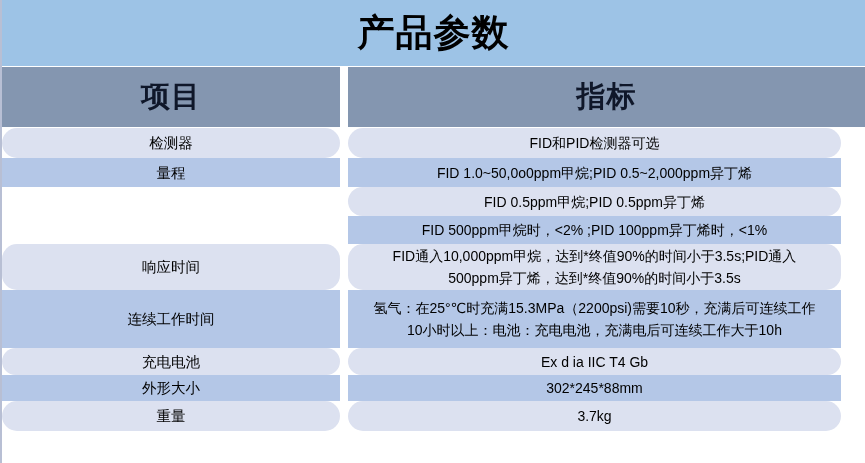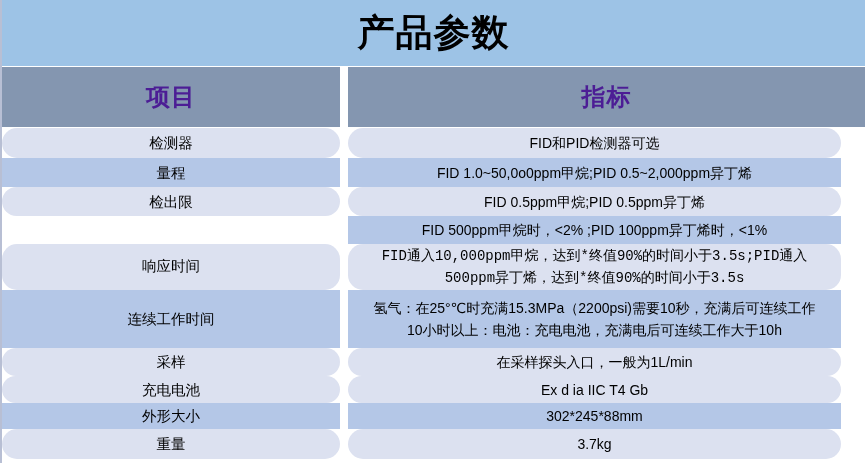--- a/index.html
+++ b/index.html
@@ -65,23 +65,23 @@
     top: 0;
     height: 60px;
     background: #8496b0;
     display: flex;
     align-items: center;
     justify-content: center;
   }
   .header-cell.col-item { left: 0; width: 338px; }
   .header-cell.col-spec { left: 346px; width: 517px; }
   .header-text {
-    font-size: 24px;
+    font-size: 29px;
     font-weight: bold;
-    color: #4c1d95;
+    color: #0f172a;
     letter-spacing: 1px;
   }
 
   .rows {
     position: absolute;
     left: 2px;
     top: 128px;
     width: 863px;
   }
   .row {
@@ -153,58 +153,47 @@
       </div>
       <div class="row shade-dark" style="height: 29px;">
         <div class="cell col-item">
           <span class="cell-text">量程</span>
         </div>
         <div class="cell col-spec">
           <span class="cell-text">FID 1.0~50,0o0ppm甲烷;PID 0.5~2,000ppm异丁烯</span>
         </div>
       </div>
       <div class="row shade-light" style="height: 29px;">
-        <div class="cell col-item">
-          <span class="cell-text">检出限</span>
-        </div>
         <div class="cell col-spec">
           <span class="cell-text">FID 0.5ppm甲烷;PID 0.5ppm异丁烯</span>
         </div>
       </div>
       <div class="row shade-dark" style="height: 28px;">
         <div class="cell col-spec">
           <span class="cell-text">FID 500ppm甲烷时，&lt;2% ;PID 100ppm异丁烯时，&lt;1%</span>
         </div>
       </div>
-      <div class="row shade-light" style="height: 46px; font-family: Liberation Mono, monospace;">
+      <div class="row shade-light" style="height: 46px;">
         <div class="cell col-item">
           <span class="cell-text">响应时间</span>
         </div>
         <div class="cell col-spec">
           <span class="cell-text">FID通入10,000ppm甲烷，达到*终值90%的时间小于3.5s;PID通入
 500ppm异丁烯，达到*终值90%的时间小于3.5s</span>
         </div>
       </div>
       <div class="row shade-dark" style="height: 58px;">
         <div class="cell col-item">
           <span class="cell-text">连续工作时间</span>
         </div>
         <div class="cell col-spec">
           <span class="cell-text">氢气：在25°℃时充满15.3MPa（2200psi)需要10秒，充满后可连续工作
 10小时以上：电池：充电电池，充满电后可连续工作大于10h</span>
         </div>
       </div>
-      <div class="row shade-light" style="height: 28px;">
-        <div class="cell col-item">
-          <span class="cell-text">采样</span>
-        </div>
-        <div class="cell col-spec">
-          <span class="cell-text">在采样探头入口，一般为1L/min</span>
-        </div>
-      </div>
       <div class="row shade-light" style="height: 27px;">
         <div class="cell col-item">
           <span class="cell-text">充电电池</span>
         </div>
         <div class="cell col-spec">
           <span class="cell-text">Ex d ia IIC T4 Gb</span>
         </div>
       </div>
       <div class="row shade-dark" style="height: 26px;">
         <div class="cell col-item">

